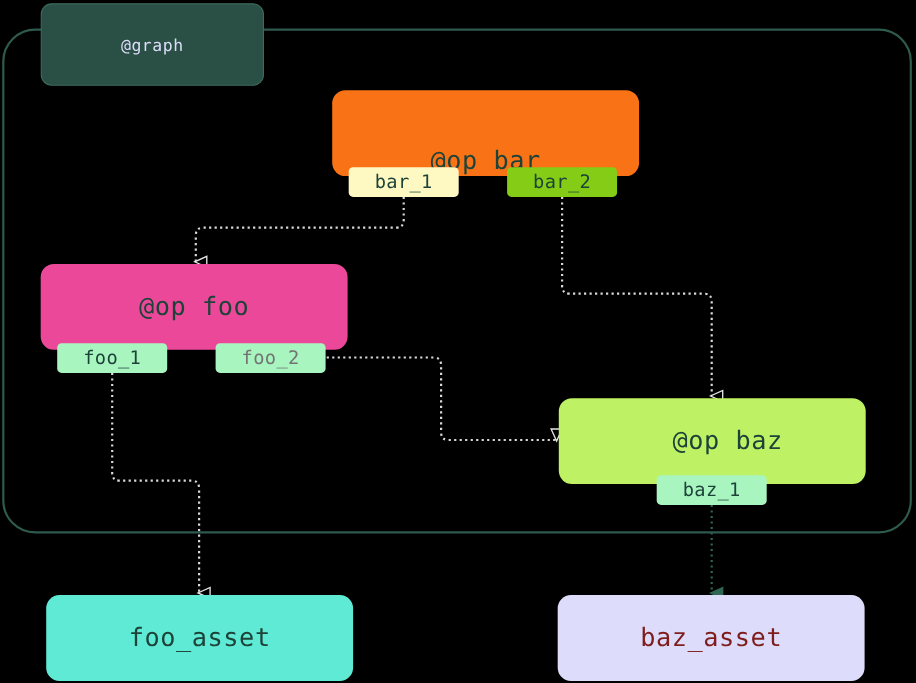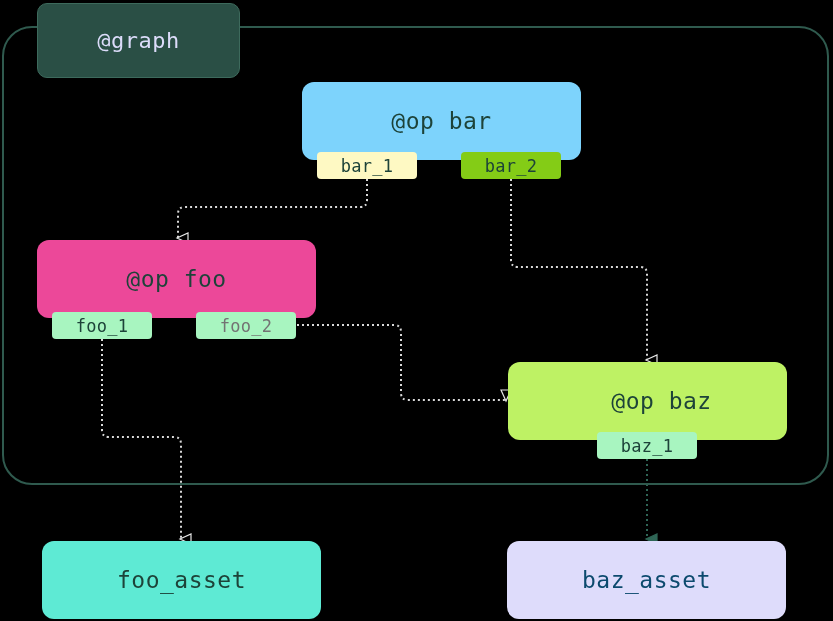--- a/index.html
+++ b/index.html
@@ -43,21 +43,21 @@
   .subgraph-label {
     position: absolute;
     box-sizing: border-box;
     display: flex;
     align-items: center;
     justify-content: center;
     background: #2a4f45;
     border: 1px solid #3d6a5c;
     border-radius: 10px;
     color: #dcdcfa;
-    font-size: 22px;
+    font-size: 15px;
     letter-spacing: 0.5px;
   }
 
   
   .op-node {
     position: absolute;
     box-sizing: border-box;
     display: flex;
     align-items: center;
     justify-content: center;
@@ -124,21 +124,21 @@
 
   <div id="node-layer">
 
     <div class="subgraph-box" id="subgraph-box" style="left: 2px; top: 26px; width: 827px; height: 459px; border-color: rgb(47, 90, 78);"></div>
 
     <div class="subgraph-label" id="subgraph-label" style="left: 37px; top: 3px; width: 203px; height: 75px; background: rgb(42, 79, 69); color: rgb(220, 220, 250);">
       <span>@graph</span>
     </div>
 
     <div id="op-group">
-        <div class="op-node" style="left: 302px; top: 82px; width: 279px; height: 78px; background: #7dd3fc; color: rgb(29, 67, 57);">
+        <div class="op-node" style="left: 302px; top: 82px; width: 279px; height: 78px; background: #f97316; color: rgb(29, 67, 57); align-items: flex-end;">
           <span class="op-node-label">@op bar</span>
         </div>
         <div class="port" style="left: 317px; top: 152px; width: 100px; height: 27px; background: #fef9c3; color: rgb(29, 67, 57);">
           <span>bar_1</span>
         </div>
         <div class="port" style="left: 461px; top: 152px; width: 100px; height: 27px; background: #84cc16; color: rgb(29, 67, 57);">
           <span>bar_2</span>
         </div>
         <div class="op-node" style="left: 37px; top: 240px; width: 279px; height: 78px; background: #ec4899; color: rgb(29, 67, 57);">
           <span class="op-node-label">@op foo</span>
@@ -153,18 +153,18 @@
           <span class="op-node-label">@op baz</span>
         </div>
         <div class="port" style="left: 597px; top: 432px; width: 100px; height: 27px; background: rgb(168, 245, 192); color: rgb(29, 67, 57);">
           <span>baz_1</span>
         </div>
       </div>
     <div id="asset-group">
         <div class="asset-node" style="left: 42px; top: 541px; width: 279px; height: 78px; background: #5eead4; color: rgb(29, 67, 57);">
           <span>foo_asset</span>
         </div>
-        <div class="asset-node" style="left: 507px; top: 541px; width: 279px; height: 78px; background: rgb(222, 220, 251); color: #0c4a6e;">
+        <div class="asset-node" style="left: 507px; top: 541px; width: 279px; height: 78px; background: rgb(222, 220, 251); color: #7f1d1d;">
           <span>baz_asset</span>
         </div>
       </div>
   </div>
 </div>
 
 </body></html>

